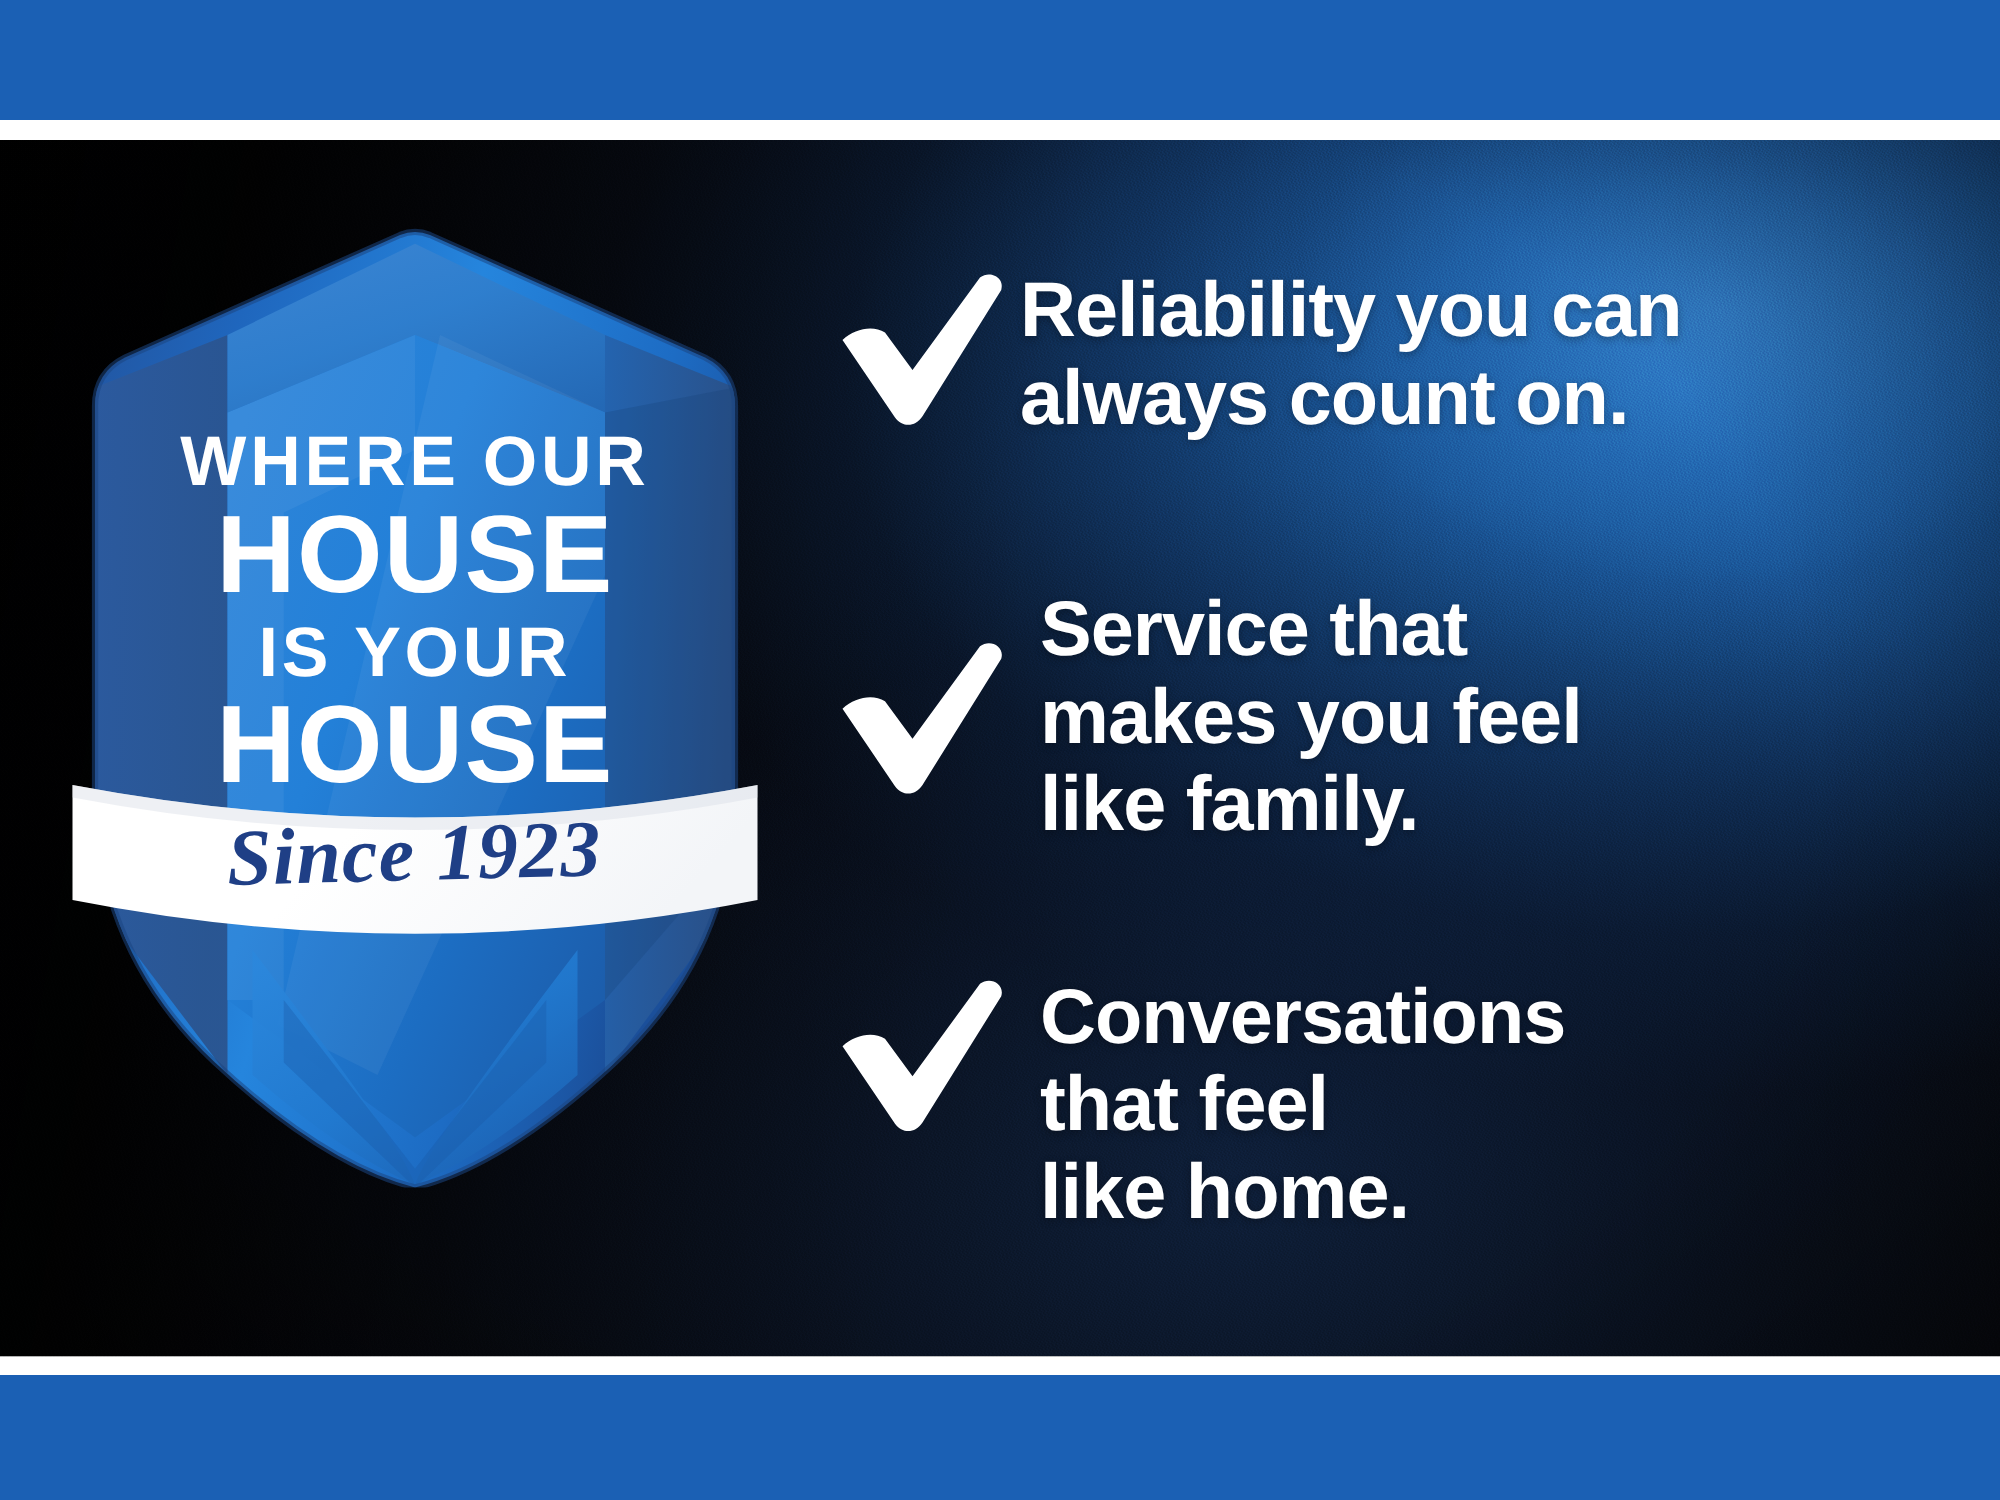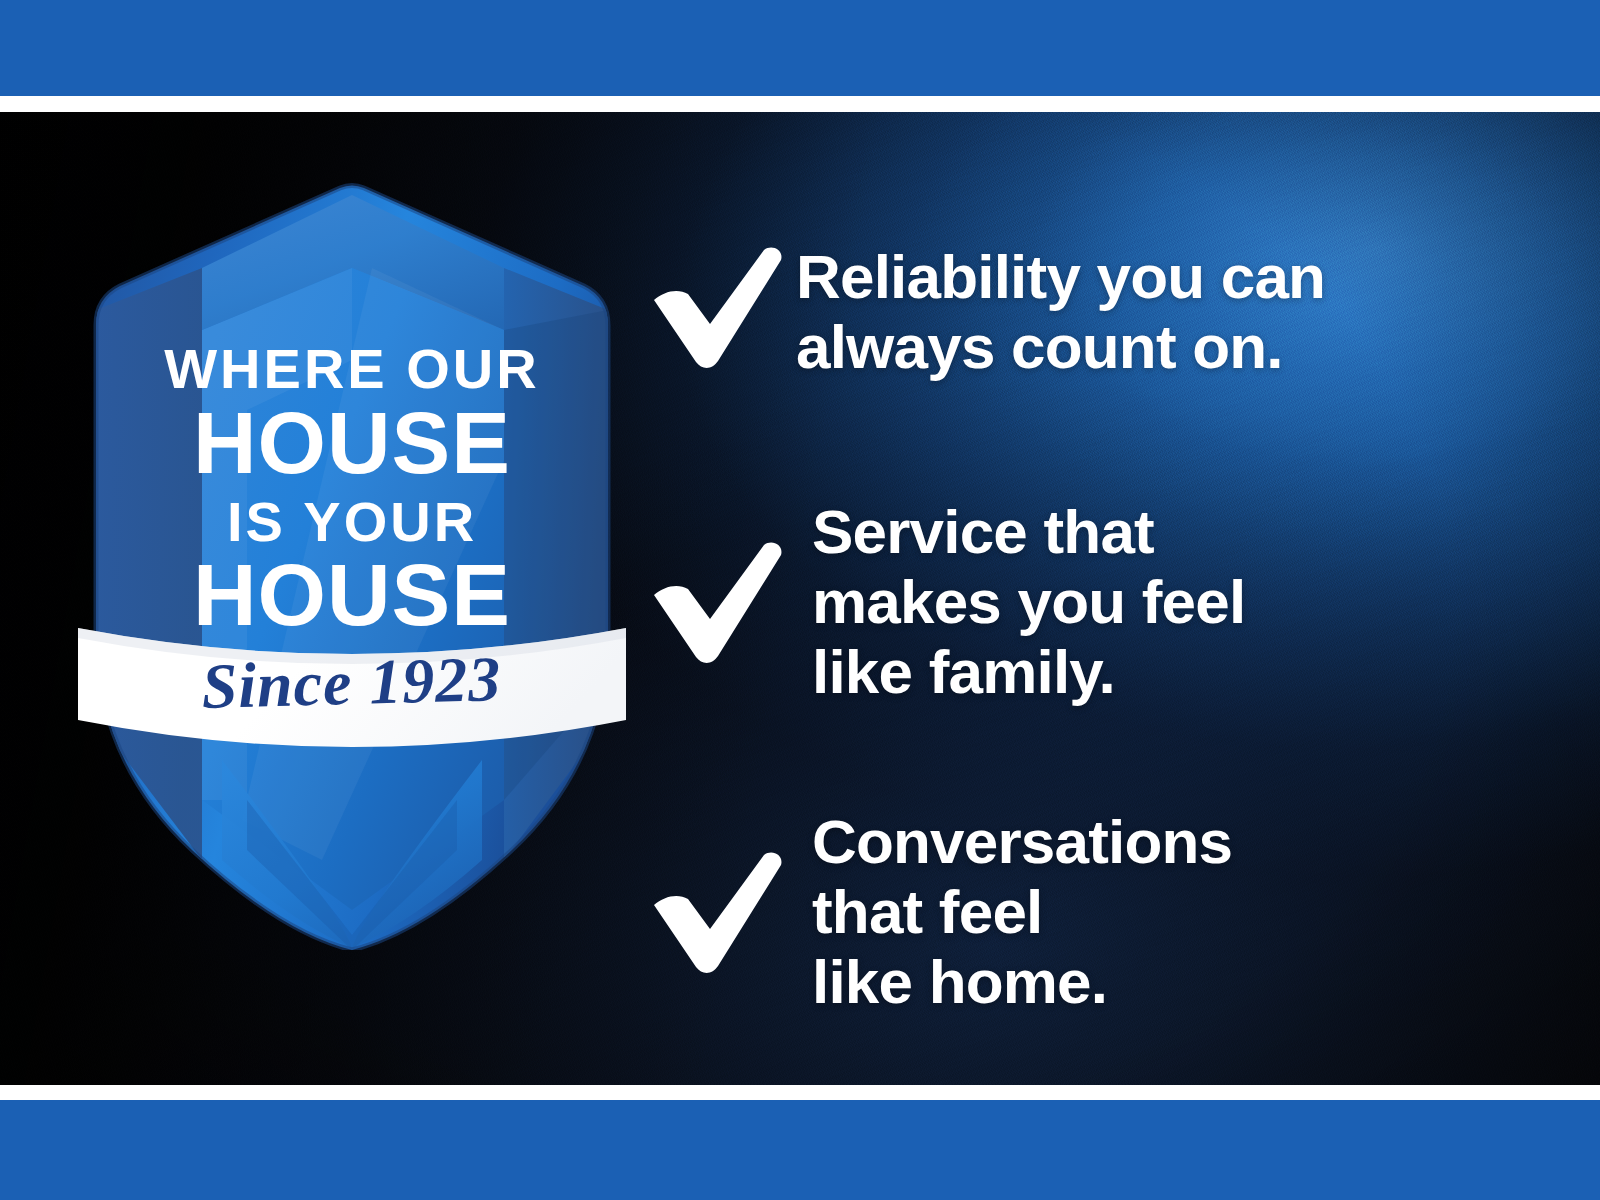--- a/index.html
+++ b/index.html
@@ -107,54 +107,53 @@
         rgba(255,255,255,0.07) 0px, rgba(255,255,255,0.07) 1px,
         rgba(0,0,0,0.07) 1px, rgba(0,0,0,0.07) 2px),
       repeating-linear-gradient(76deg,
         rgba(255,255,255,0.05) 0px, rgba(255,255,255,0.05) 1px,
         rgba(0,0,0,0.05) 1px, rgba(0,0,0,0.05) 3px);
   }
 
   
   #logo {
     position: absolute;
-    left: 72px;
+    left: 52px;
     top: 160px;
     width: 560px;
     height: 790px;
   }
   #logo svg { display: block; width: 100%; height: 100%; }
 
   .lg-line {
     fill: #ffffff;
     font-family: "Liberation Sans", sans-serif;
     font-weight: bold;
     text-anchor: middle;
     dominant-baseline: middle;
   }
 
   
   #bullets {
     position: absolute;
-    left: 648px;
+    left: 668px;
     top: 112px;
     width: 900px;
     height: 973px;
-    margin-top: 28px;
   }
   .bullet {
     position: absolute;
     left: 0;
     width: 900px;
     display: flex;
     align-items: flex-start;
   }
   #bullet-0 { top: 100px; }
   #bullet-1 { top: 355px; align-items: center; }
-  #bullet-2 { top: 665px; align-items: center; }
+  #bullet-2 { top: 665px; }
 
   .check {
     flex: 0 0 auto;
     width: 142px;
     height: 128px;
     margin-top: 4px;
   }
   .check svg { display: block; width: 100%; height: 100%; }
 
   .btext {

